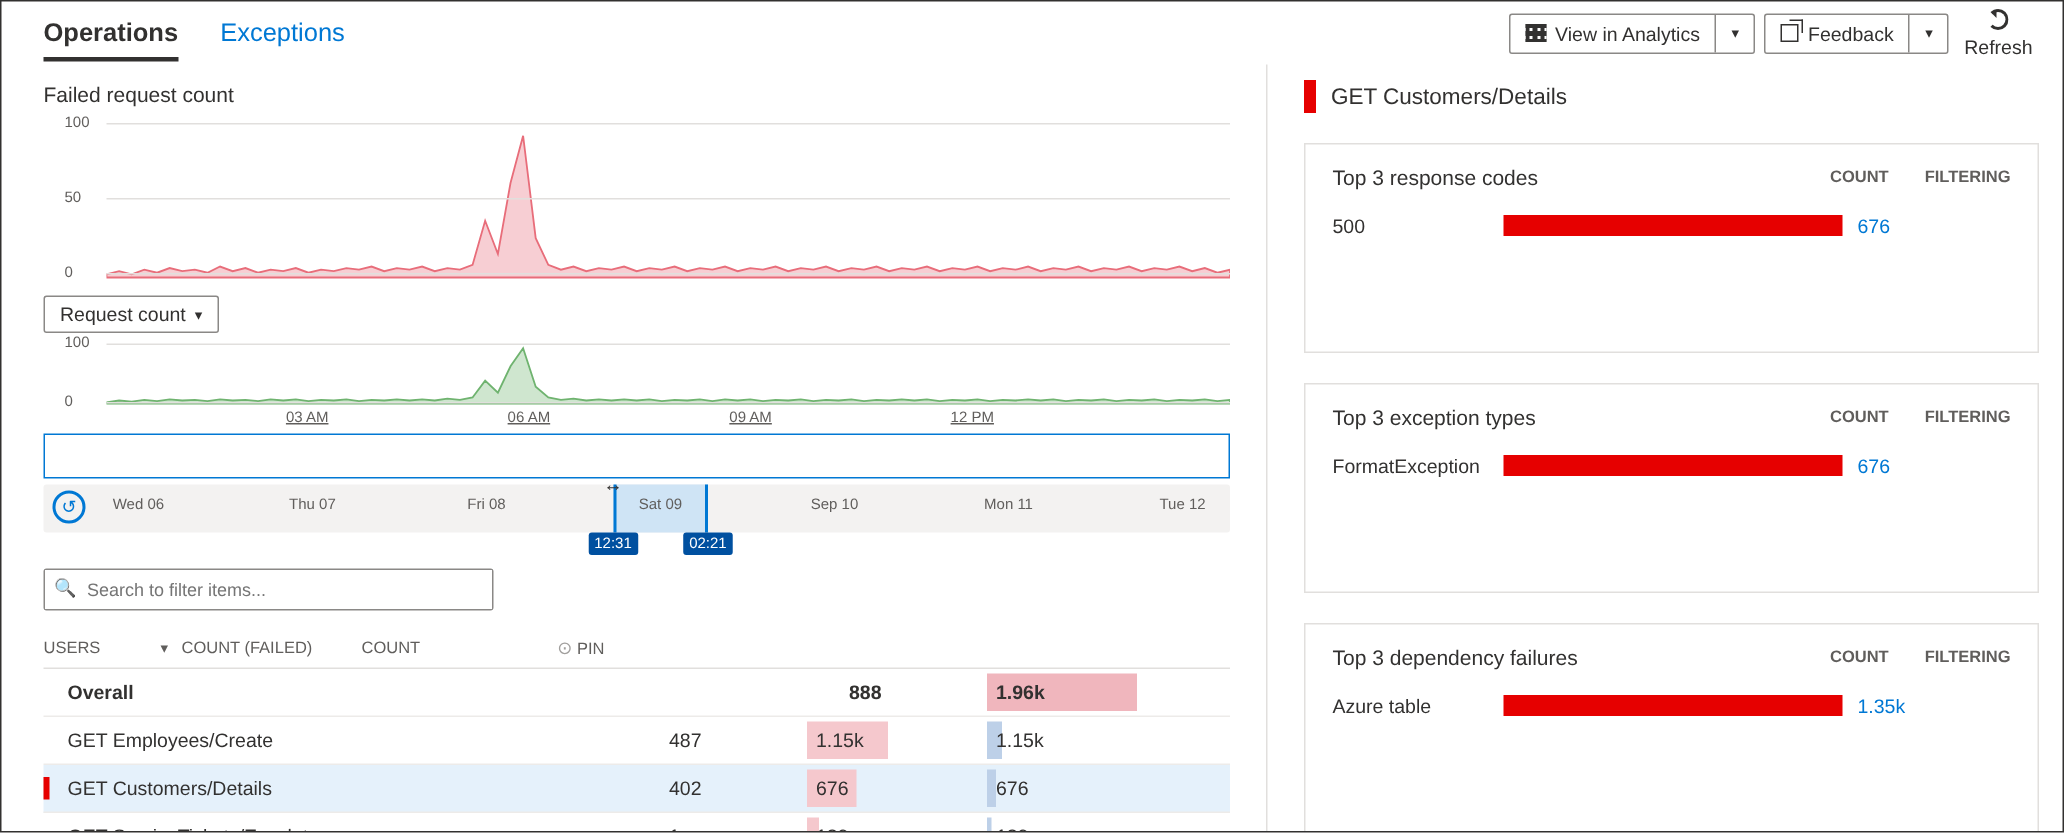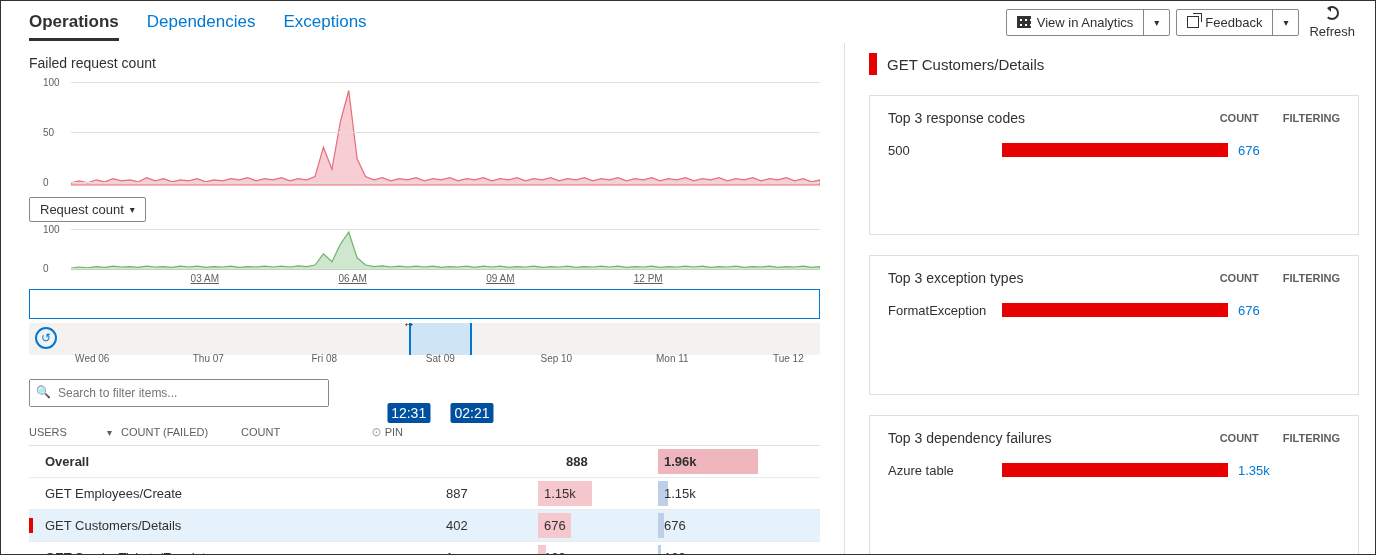--- a/index.html
+++ b/index.html
@@ -38,24 +38,24 @@
   .ytick { position:absolute; left:14px; font-size:10px; color:#605e5c; transform:translateY(-50%); }
   .gridline { position:absolute; left:42px; right:0; height:1px; background:#e1dfdd; }
   svg.spark { display:block; }
 
   .metric-select { display:inline-flex; align-items:center; gap:6px; border:1px solid #8a8886; border-radius:2px; padding:4px 10px; margin:10px 0 4px 28px; cursor:pointer; font-size:13px; }
 
   .time-axis { position:relative; height:20px; margin-left:28px; margin-right:24px;}
   .time-axis span { position:absolute; font-size:10px; color:#605e5c; top:2px; transform:translateX(-50%);text-decoration:underline;}
   .brush { position:relative; margin-left:28px; margin-right:24px; height:30px; border:1px solid #0078d4; margin-top:-2px;}
   .mini-axis { position:relative; height:32px; margin:4px 24px 0 28px; background:#f3f2f1; border-radius:2px; }
-  .mini-axis .tick { position:absolute; top:8px; font-size:10px; color:#605e5c; transform:translateX(-50%);margin-top:22px;}
+  .mini-axis .tick { position:absolute; top:8px; font-size:10px; color:#605e5c; transform:translateX(-50%);}
   .reset-icon { position:absolute; left:6px; top:4px; width:22px; height:22px; border:2px solid #0078d4; border-radius:50%; display:flex; align-items:center; justify-content:center; color:#0078d4; cursor:pointer; font-size:12px;}
   .sel-region { position:absolute; top:0; bottom:0; background:#cfe4f5; border-left:2px solid #0078d4; border-right:2px solid #0078d4;}
-  .sel-flag { position:absolute; top:32px; background:#0050a0; color:#fff; font-size:14px; padding:2px 4px; border-radius:2px; transform:translateX(-50%);margin-top:48px;}
+  .sel-flag { position:absolute; top:32px; background:#0050a0; color:#fff; font-size:10px; padding:2px 4px; border-radius:2px; transform:translateX(-50%);}
   .resize-cursor { position:absolute; top:-8px; font-size:13px; color:#323130; transform:translateX(-50%);}
 
   .search-wrap { margin:24px 0 0 28px;}
   .search-box { position:relative; width:300px; border:1px solid #8a8886; border-radius:2px; }
   .search-box input { border:none; padding:6px 8px 6px 28px; width:100%; font-size:12px; outline:none; }
   .search-box .sицon { position:absolute; left:6px; top:5px; color:#605e5c; font-size:12px;}
 
   .grid { margin:12px 24px 0 28px;}
   .grid-head { display:flex; align-items:center; font-size:11px; color:#605e5c; padding:6px 0; border-bottom:1px solid #e1dfdd;}
   .col-name { flex:1; padding-left:16px;}
@@ -90,21 +90,20 @@
   .refresh-glyph{display:inline-block;width:14px;height:14px;border:2px solid #323130;border-radius:50%;border-left-color:transparent;position:relative;}
   .refresh-glyph::after{content:'';position:absolute;top:-2px;left:-2px;border:3px solid transparent;border-right-color:#323130;}
   .sort-chev{color:#605e5c;font-size:10px;}
 </style>
 </head>
 <body>
 
 <div class="top-bar">
   <div class="tabs">
     <div class="tab active">Operations</div>
-    <div class="tab">Dependencies</div>
     <div class="tab">Exceptions</div>
   </div>
   <div class="top-actions">
     <div class="btn-group">
       <div>
         <span class="icon-analytics"></span>
         <span>View in Analytics</span>
       </div>
       <div>
           <span class="chev">▾</span>
@@ -206,21 +205,21 @@
             <div class="col-users">888</div>
             <div style="width:14px;"></div>
             <div class="col-cf bar-cell">
               <div class="bar-bg" style="width:100px;background:#f0b6bd;"></div>
               <div class="bar-lbl">1.96k</div>
             </div>
             <div class="col-pin"></div>
           </div>
           <div class="grid-row">
             <div class="col-name">GET Employees/Create</div>
-            <div class="col-users">887</div>
+            <div class="col-users">487</div>
             <div style="width:14px;"></div>
             <div class="col-cf bar-cell">
               <div class="bar-bg" style="width:54px;background:#f5c8cd;"></div>
               <div class="bar-lbl">1.15k</div>
             </div>
             <div class="col-c bar-cell">
               <div class="bar-bg" style="width:10px;background:#bdd0e8;"></div>
               <div class="bar-lbl">1.15k</div>
             </div>
             <div class="col-pin"></div>

